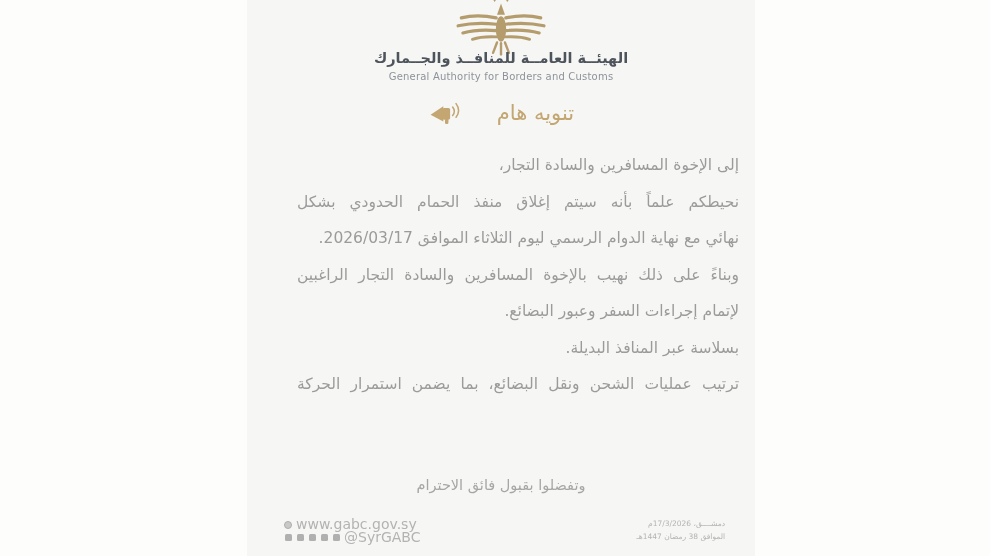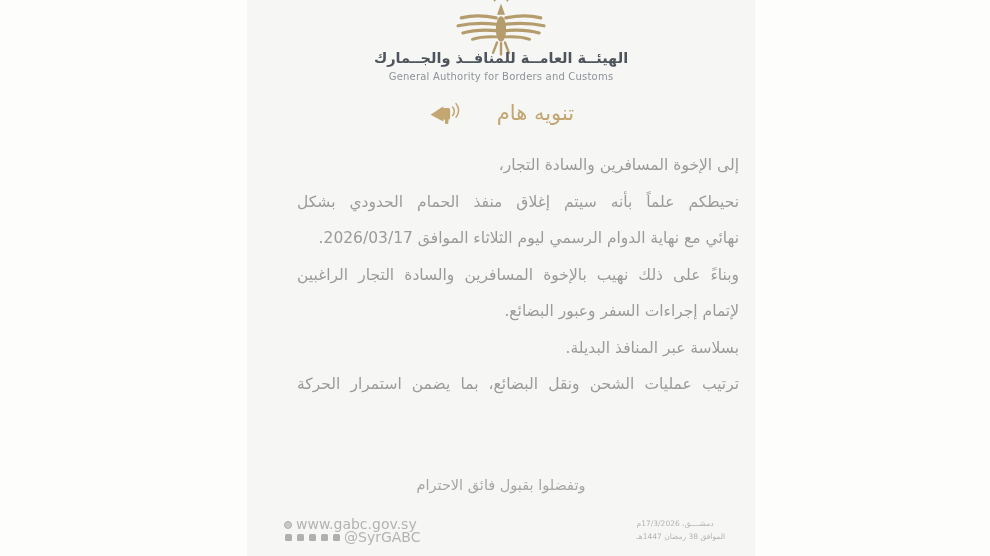--- a/index.html
+++ b/index.html
@@ -64,21 +64,21 @@
   .globe{
     width:8px;height:8px;border:1px solid #aeaeae;border-radius:50%;
     position:relative;box-sizing:border-box;background:#c9c9c9;
   }
   .social-row .sq{
     width:7px;height:7px;background:#b0b0b0;border-radius:1.5px;
     display:inline-block;margin-left:1px;
   }
   .footer-right{
     position:absolute;right:30px;top:517px;
-    direction:rtl;text-align:left;
+    direction:rtl;text-align:right;
     font-size:7.5px;color:#b3b3b3;line-height:13px;
   }
 </style>
 </head>
 <body>
 
 <div class="paper">
 
   <svg class="emblem" viewBox="0 0 120 78">
     <g fill="#b49c6d" stroke="#b49c6d">

